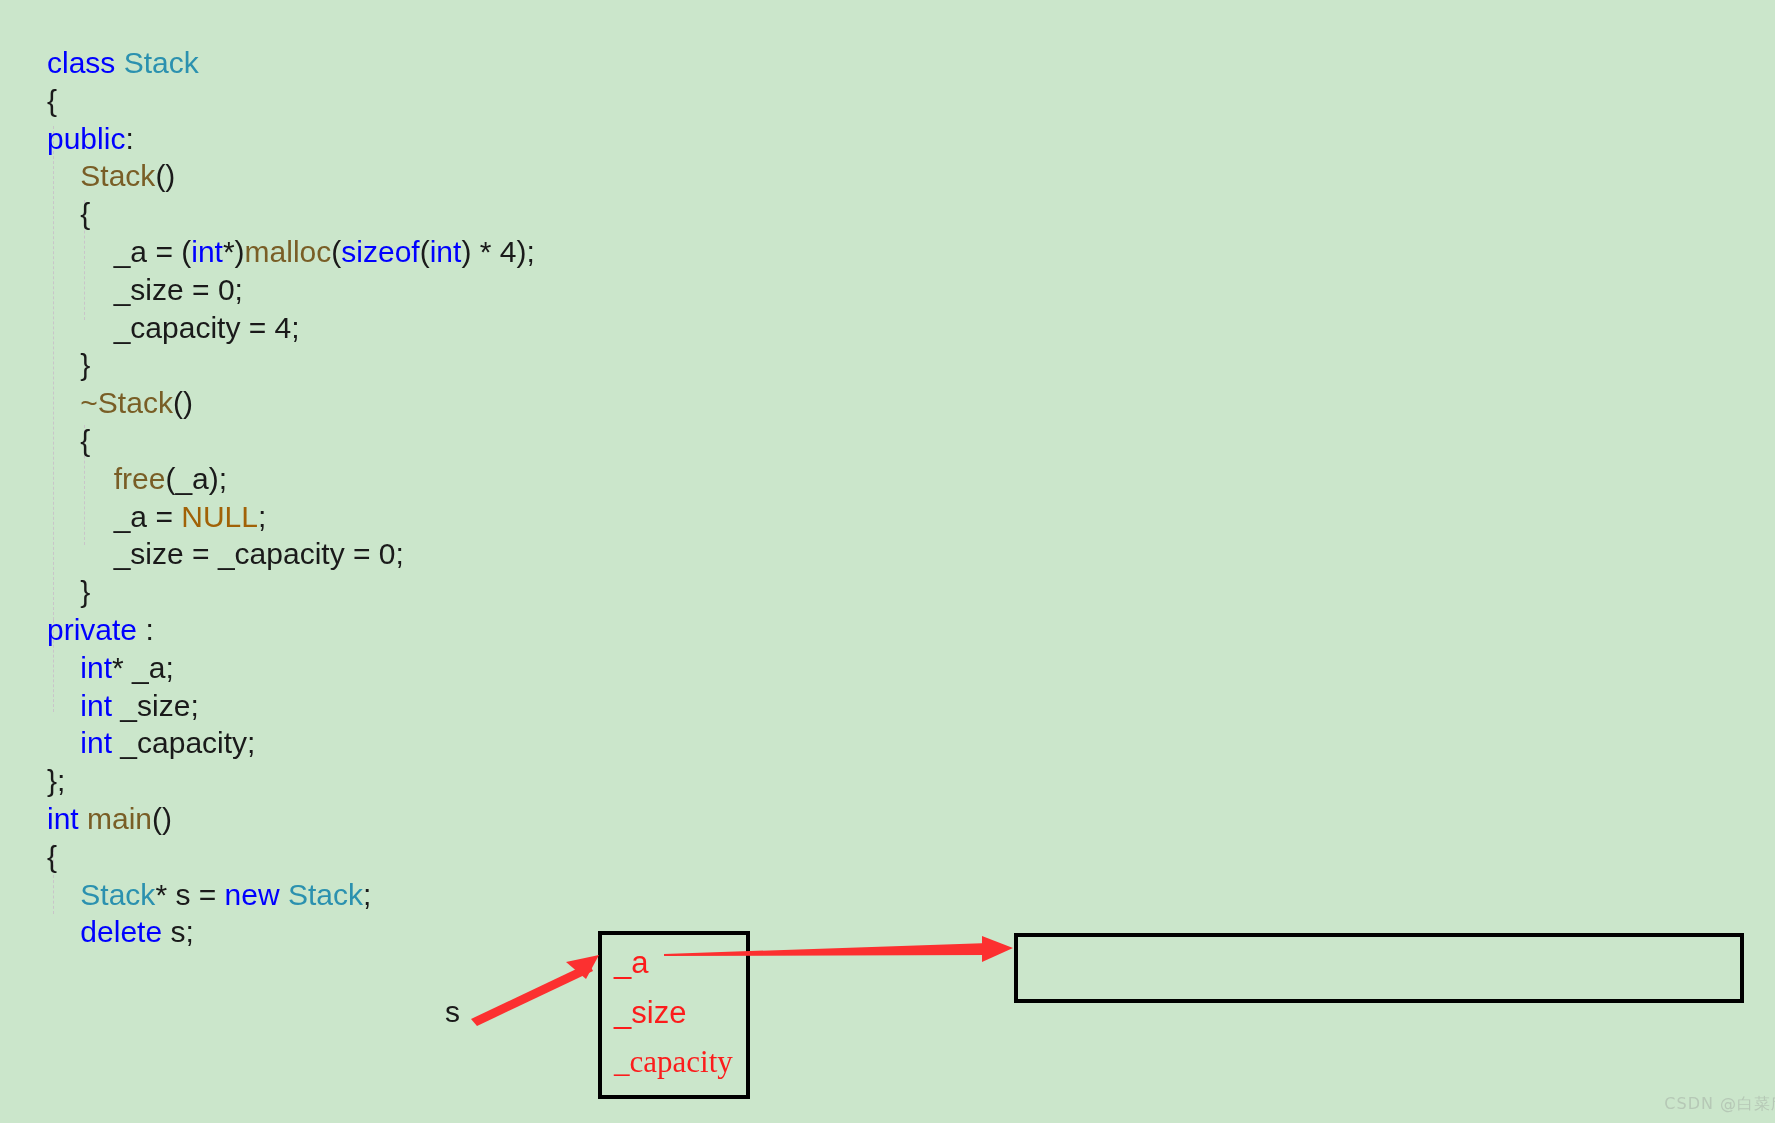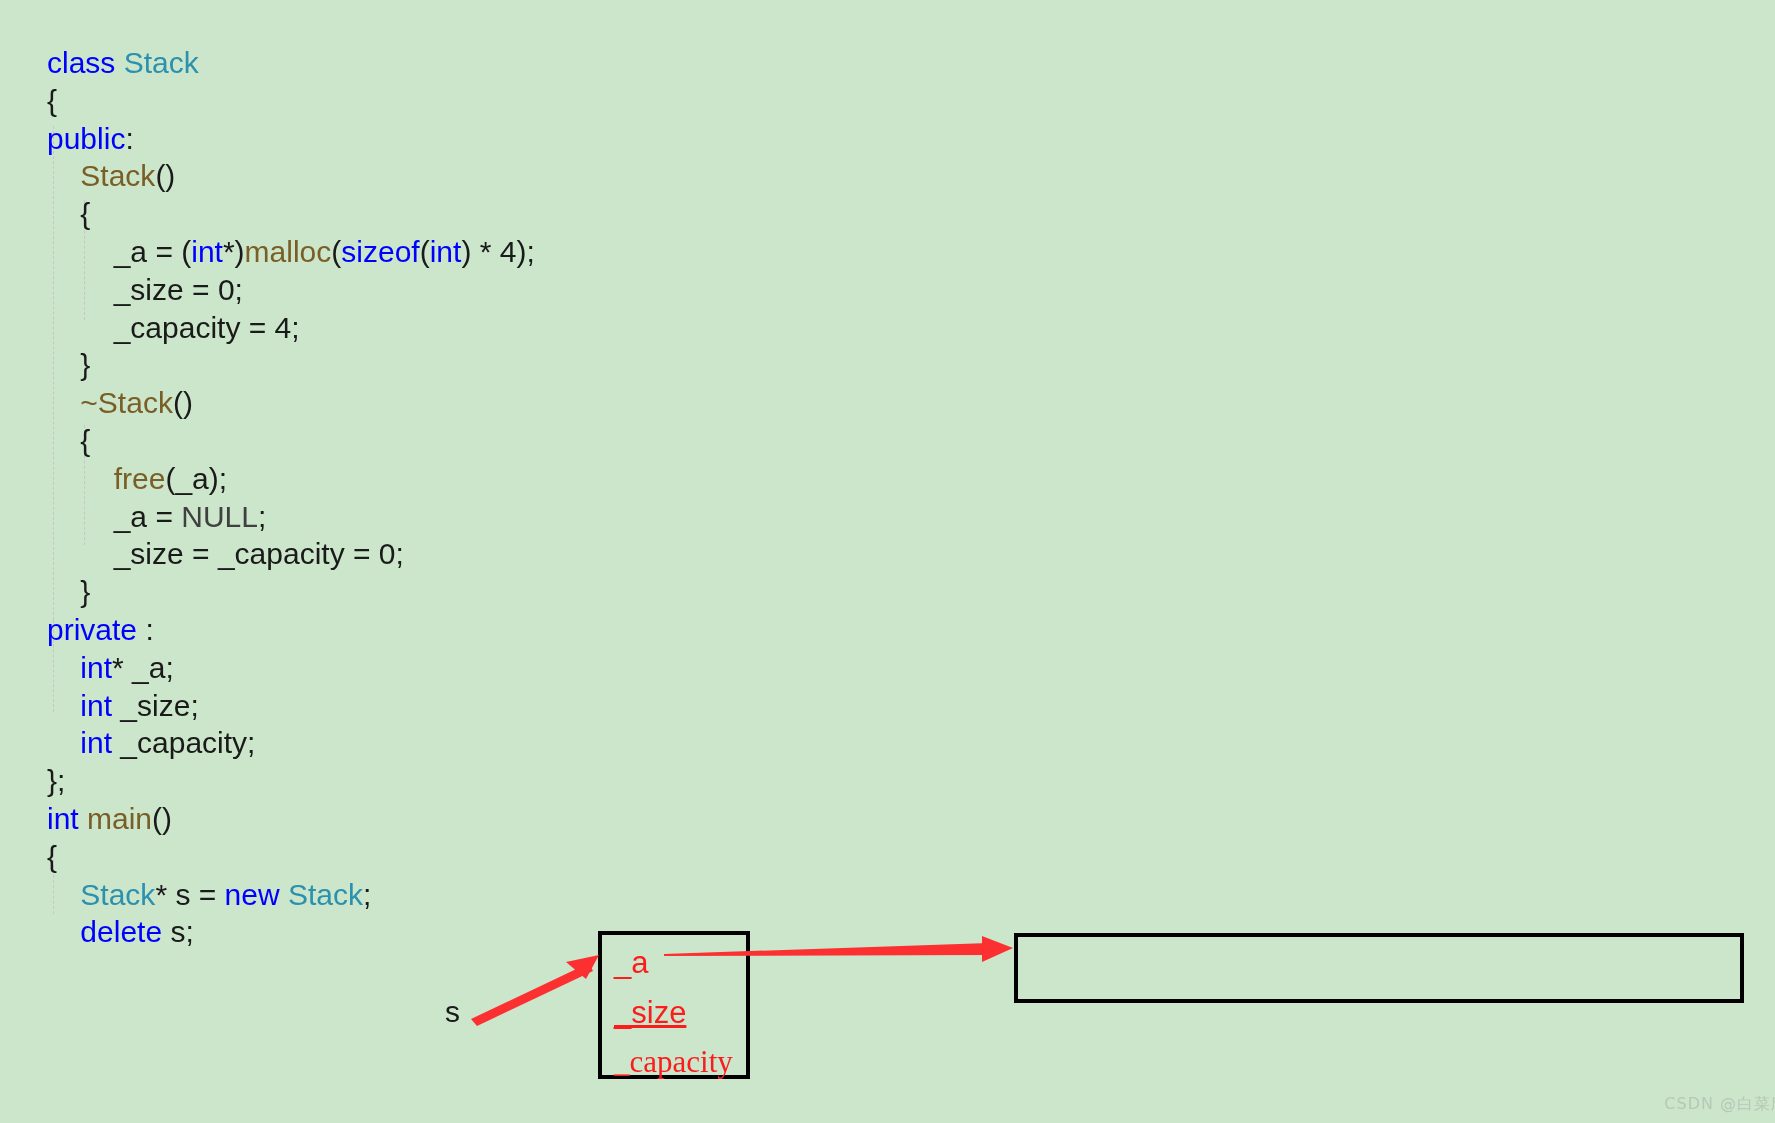--- a/index.html
+++ b/index.html
@@ -33,53 +33,53 @@
     white-space: pre;
     letter-spacing: 0px;
     color: #1a1a1a;
     z-index: 3;
   }
   .ln { display: block; height: 37.8px; }
 
   .kw    { color: #0000ff; }          
   .type  { color: #2b91af; }          
   .fn    { color: #795e26; }          
-  .macro { color: #404040; }          
+  .macro { color: #a16207; }          
   .pl    { color: #1a1a1a; }          
 
   
   .guide {
     position: absolute;
     width: 0;
     border-left: 1px dashed #c9bfc9;
     z-index: 1;
     opacity: 0.85;
   }
 
   
   .obj-box {
     position: absolute;
     left: 571px;
     top: 931px;
     width: 152px;
-    height: 148px;
+    height: 168px;
     border: 4px solid #000000;
     box-sizing: border-box;
     z-index: 4;
   }
   .obj-field {
     position: absolute;
     color: #fc1c1c;
     font-family: "Liberation Sans", sans-serif;
     font-size: 31px;
     line-height: 31px;
     white-space: nowrap;
   }
   .f1 { left: 12px; top: 12px; }
-  .f2 { left: 12px; top: 62px; text-decoration: underline; }
+  .f2 { left: 12px; top: 62px; }
   .f3 { left: 12px; top: 111px; font-family: Liberation Serif, serif; }
 
   .heap-box {
     position: absolute;
     left: 987px;
     top: 933px;
     width: 730px;
     height: 70px;
     border: 4px solid #000000;
     box-sizing: border-box;

